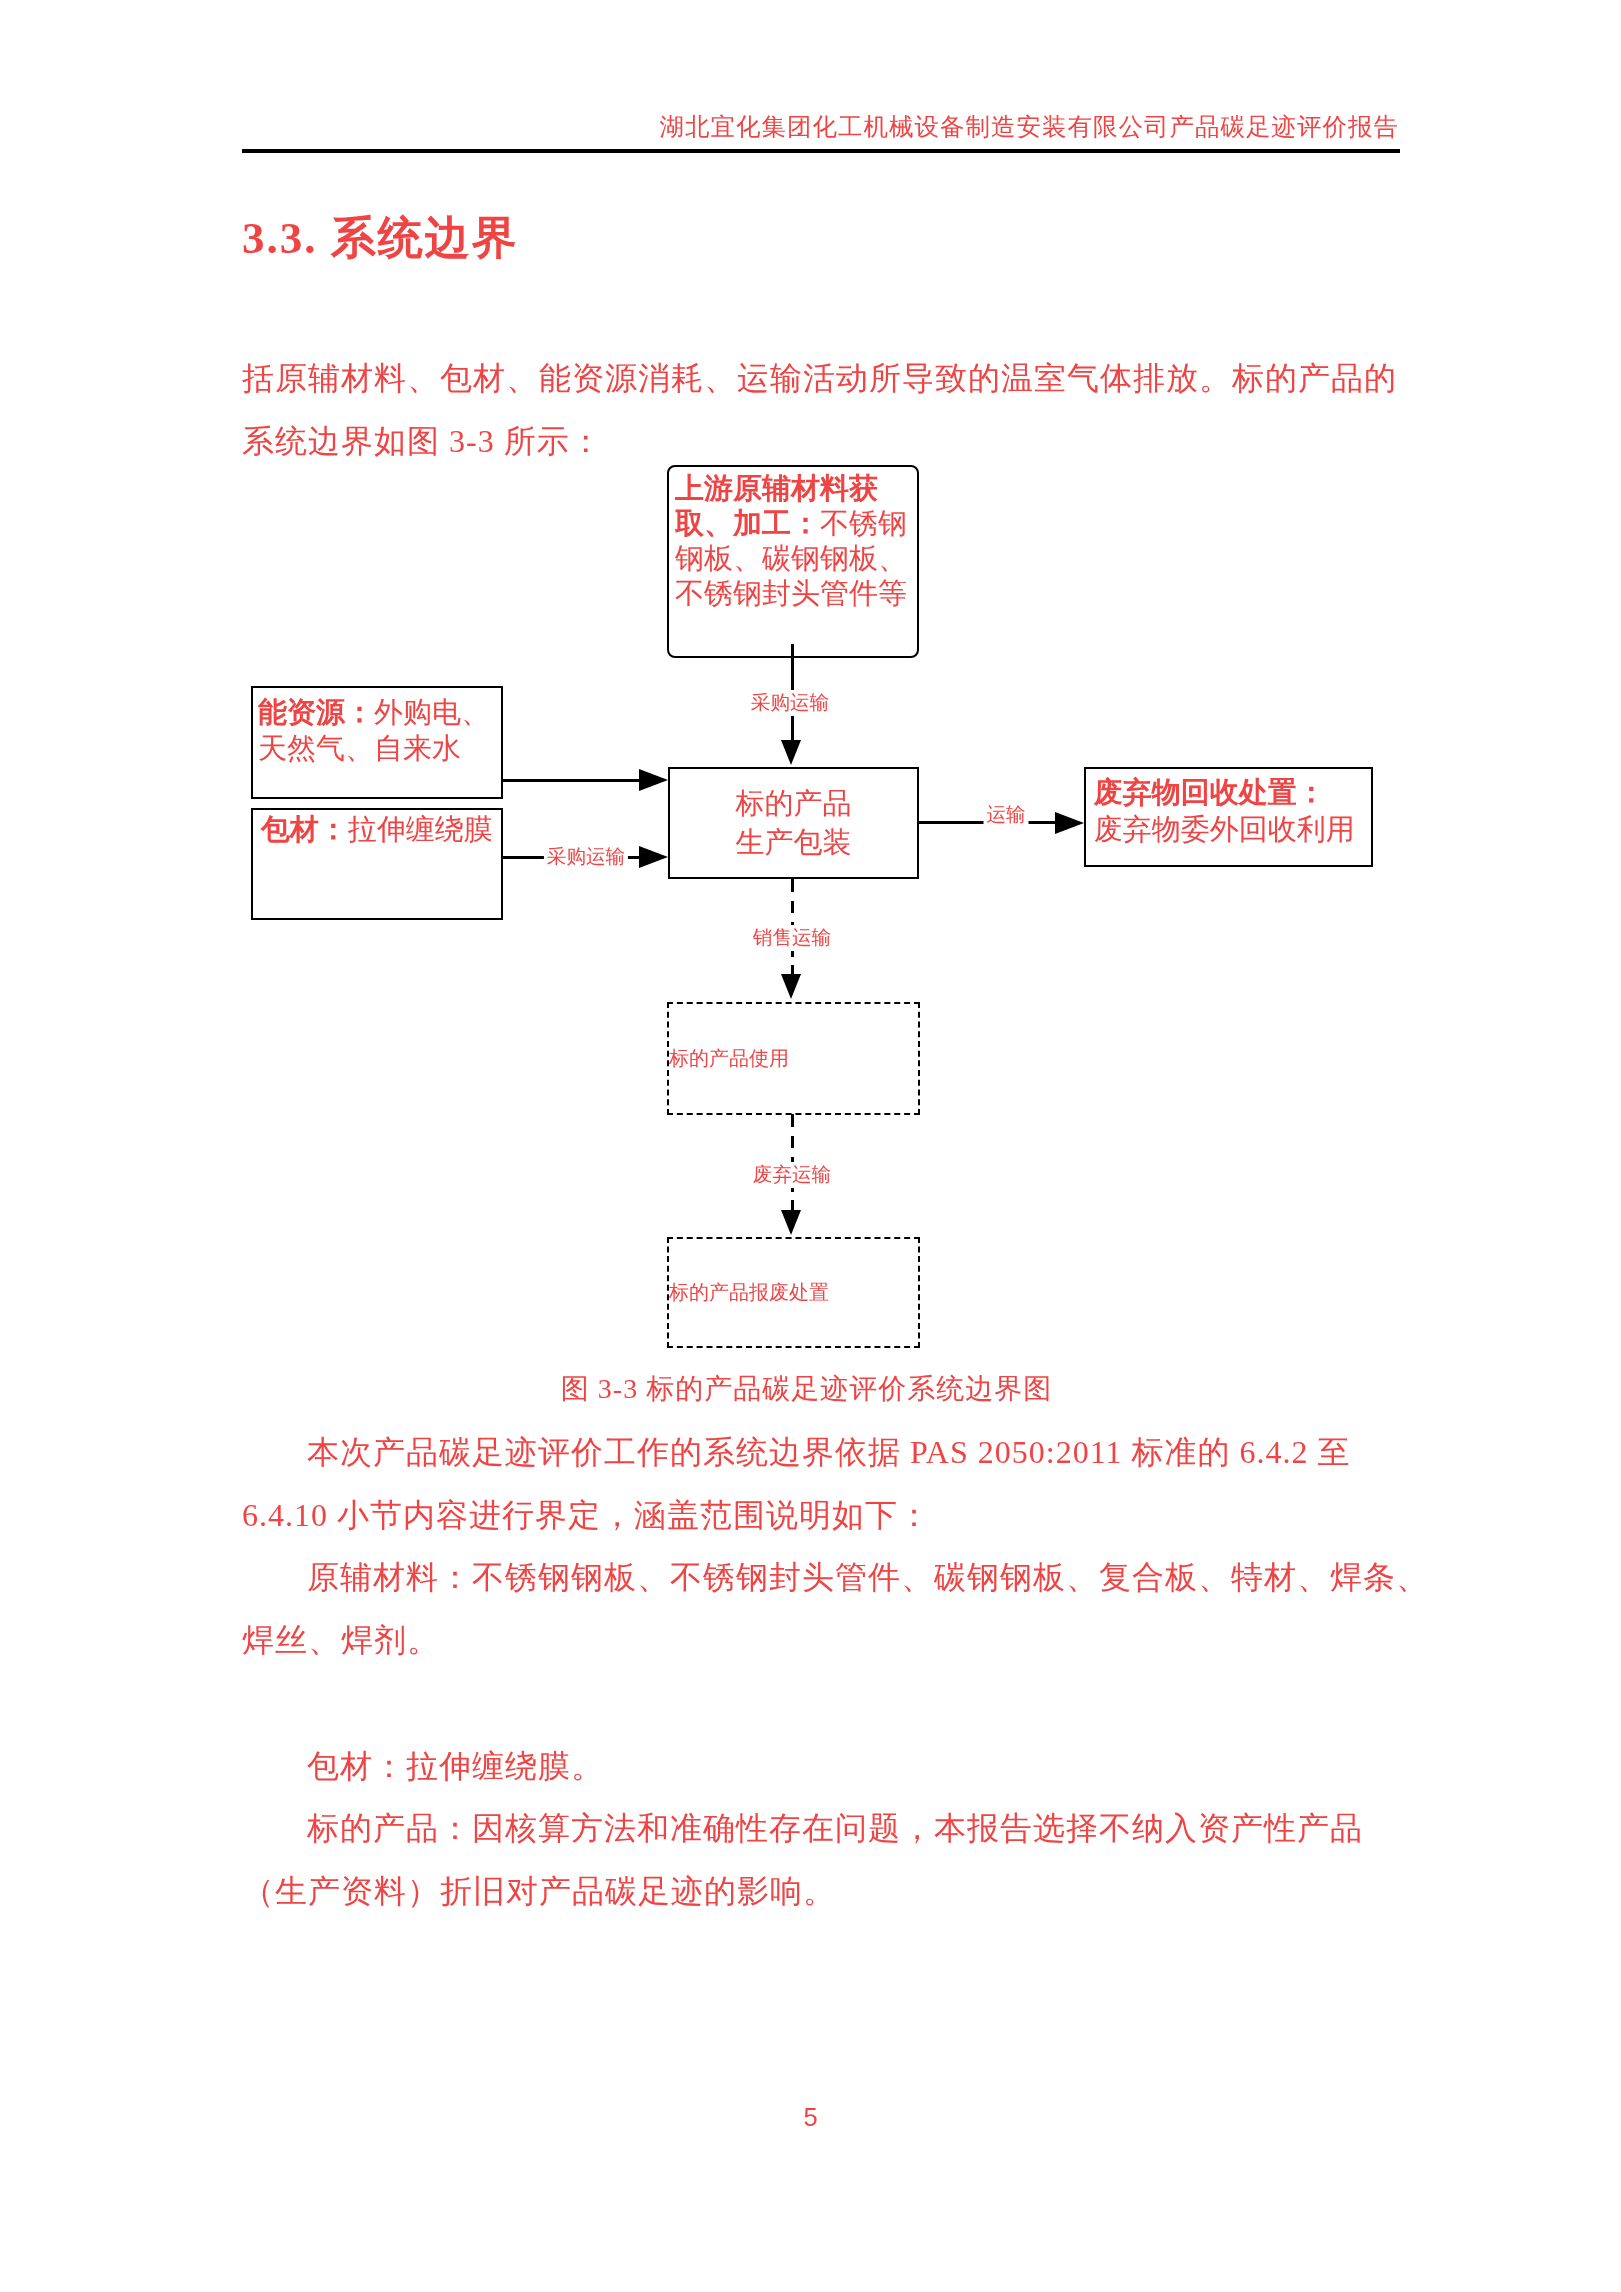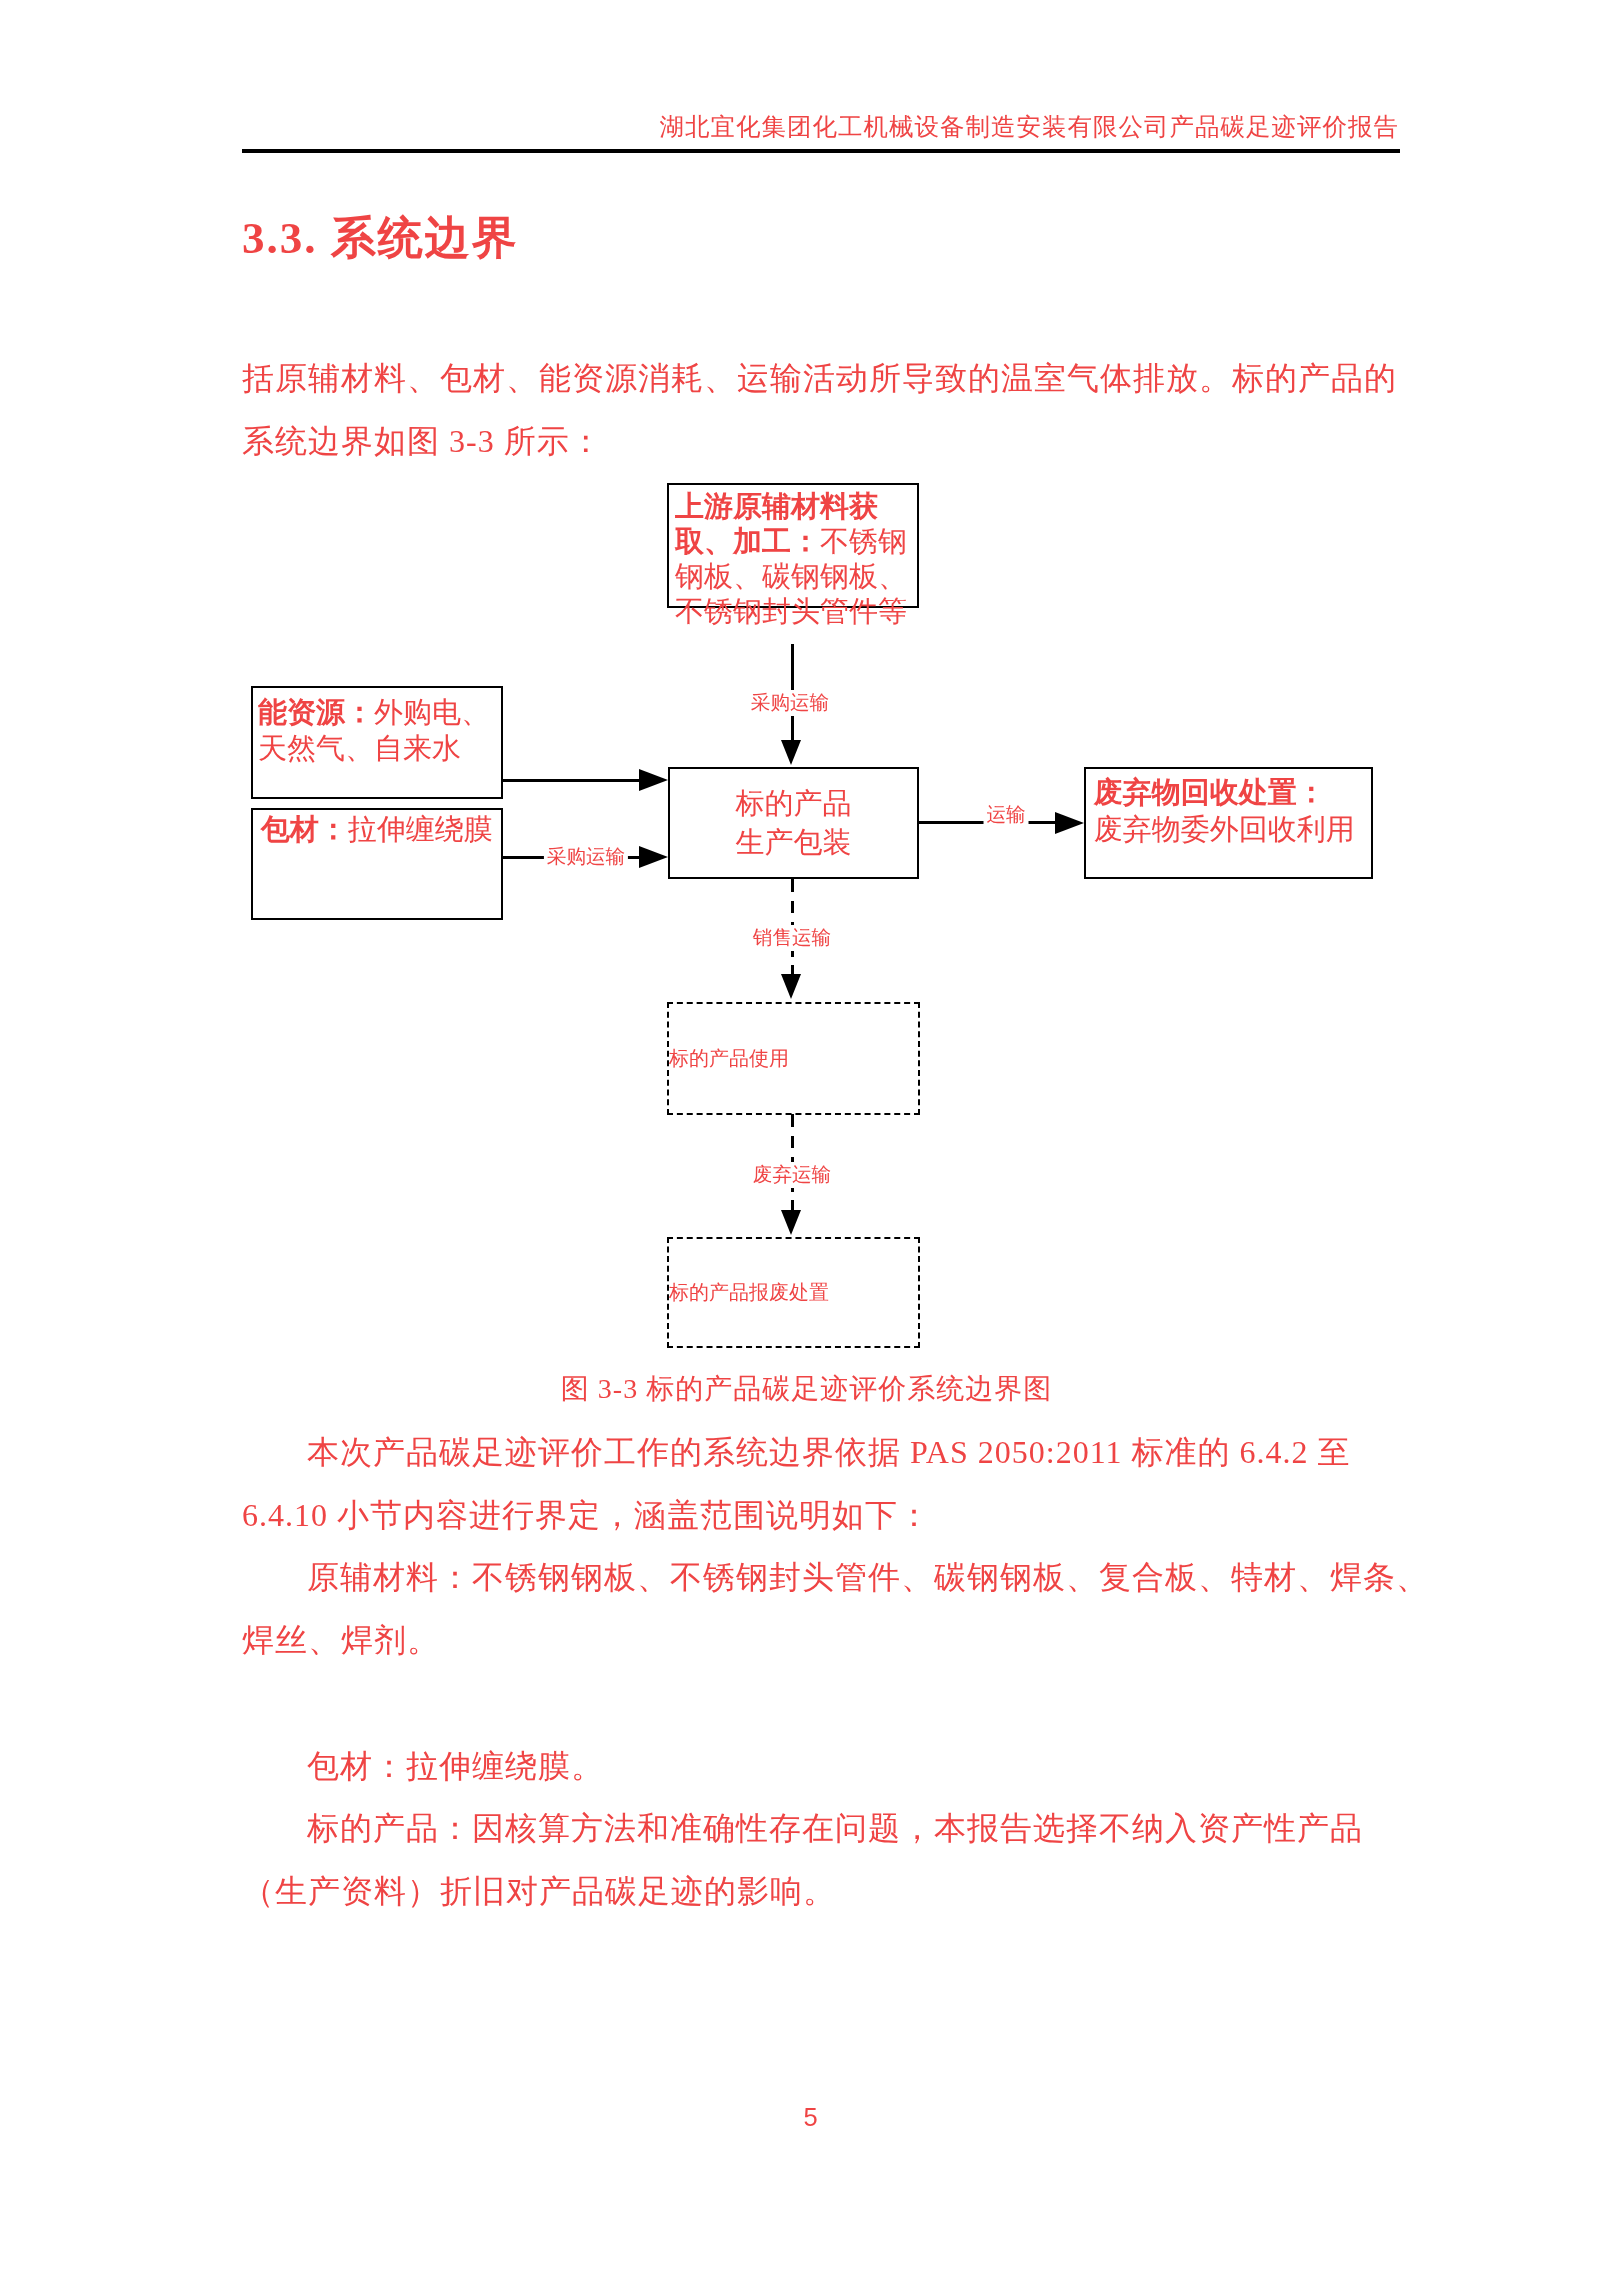--- a/index.html
+++ b/index.html
@@ -109,21 +109,21 @@
   <div class="abs header-title">湖北宜化集团化工机械设备制造安装有限公司产品碳足迹评价报告</div>
   <div class="abs header-rule"></div>
 
   <div class="abs section-title">3.3. 系统边界</div>
 
   <div class="abs txtline" style="top:356px">括原辅材料、包材、能资源消耗、运输活动所导致的温室气体排放。标的产品的</div>
   <div class="abs txtline" style="top:419px">系统边界如图 3-3 所示：</div>
 
   <div class="abs" style="left:0;top:0;width:1621px;height:1421px;pointer-events:none;">
 
-    <div class="abs dbox" style="left:667px;top:483px;width:252px;height:125px;padding:3.9px 5.9px;line-height:35px;">
+    <div class="abs dbox" style="left:667px;top:465px;width:252px;height:193px;padding:3.9px 5.9px;line-height:35px;border-radius:8px;">
       <span class="b">上游原辅材料获取、加工：</span><span>不锈钢钢板、碳钢钢板、不锈钢封头管件等</span>
     </div>
 
     <div class="abs vline" style="left:791px;top:644px;height:98px;"></div>
     <div class="abs head-down" style="left:781px;top:740px;"></div>
     <div class="abs flow-label" style="left:790px;top:690px;">采购运输</div>
 
     <div class="abs dbox" style="left:251px;top:686px;width:252px;height:113px;padding:5.9px 4.9px;line-height:36px;">
       <span class="b">能资源：</span><span>外购电、天然气、自来水</span>
     </div>
@@ -141,21 +141,21 @@
 
     <div class="abs dbox centerbox" style="left:668px;top:767px;width:251px;height:112px;">
       <div>标的产品</div>
       <div>生产包装</div>
     </div>
 
     <div class="abs hline" style="left:918px;top:821px;width:138px;"></div>
     <div class="abs head-right" style="left:1055px;top:812px;"></div>
     <div class="abs flow-label" style="left:1006px;top:802px;">运输</div>
 
-    <div class="abs dbox" style="left:1084px;top:767px;width:289px;height:112px;padding:4.9px 7.8px;line-height:37px;">
+    <div class="abs dbox" style="left:1084px;top:767px;width:289px;height:100px;padding:4.9px 7.8px;line-height:37px;">
       <span class="b">废弃物回收处置：</span><br>
       <span>废弃物委外回收利用</span>
     </div>
 
     <div class="abs vdash" style="left:791px;top:879px;height:98px;"></div>
     <div class="abs head-down" style="left:781px;top:974px;"></div>
     <div class="abs flow-label" style="left:792px;top:925px;">销售运输</div>
 
     <div class="abs dashedbox" style="left:667px;top:1002px;width:253px;height:113px;">
       <span>标的产品使用</span>

